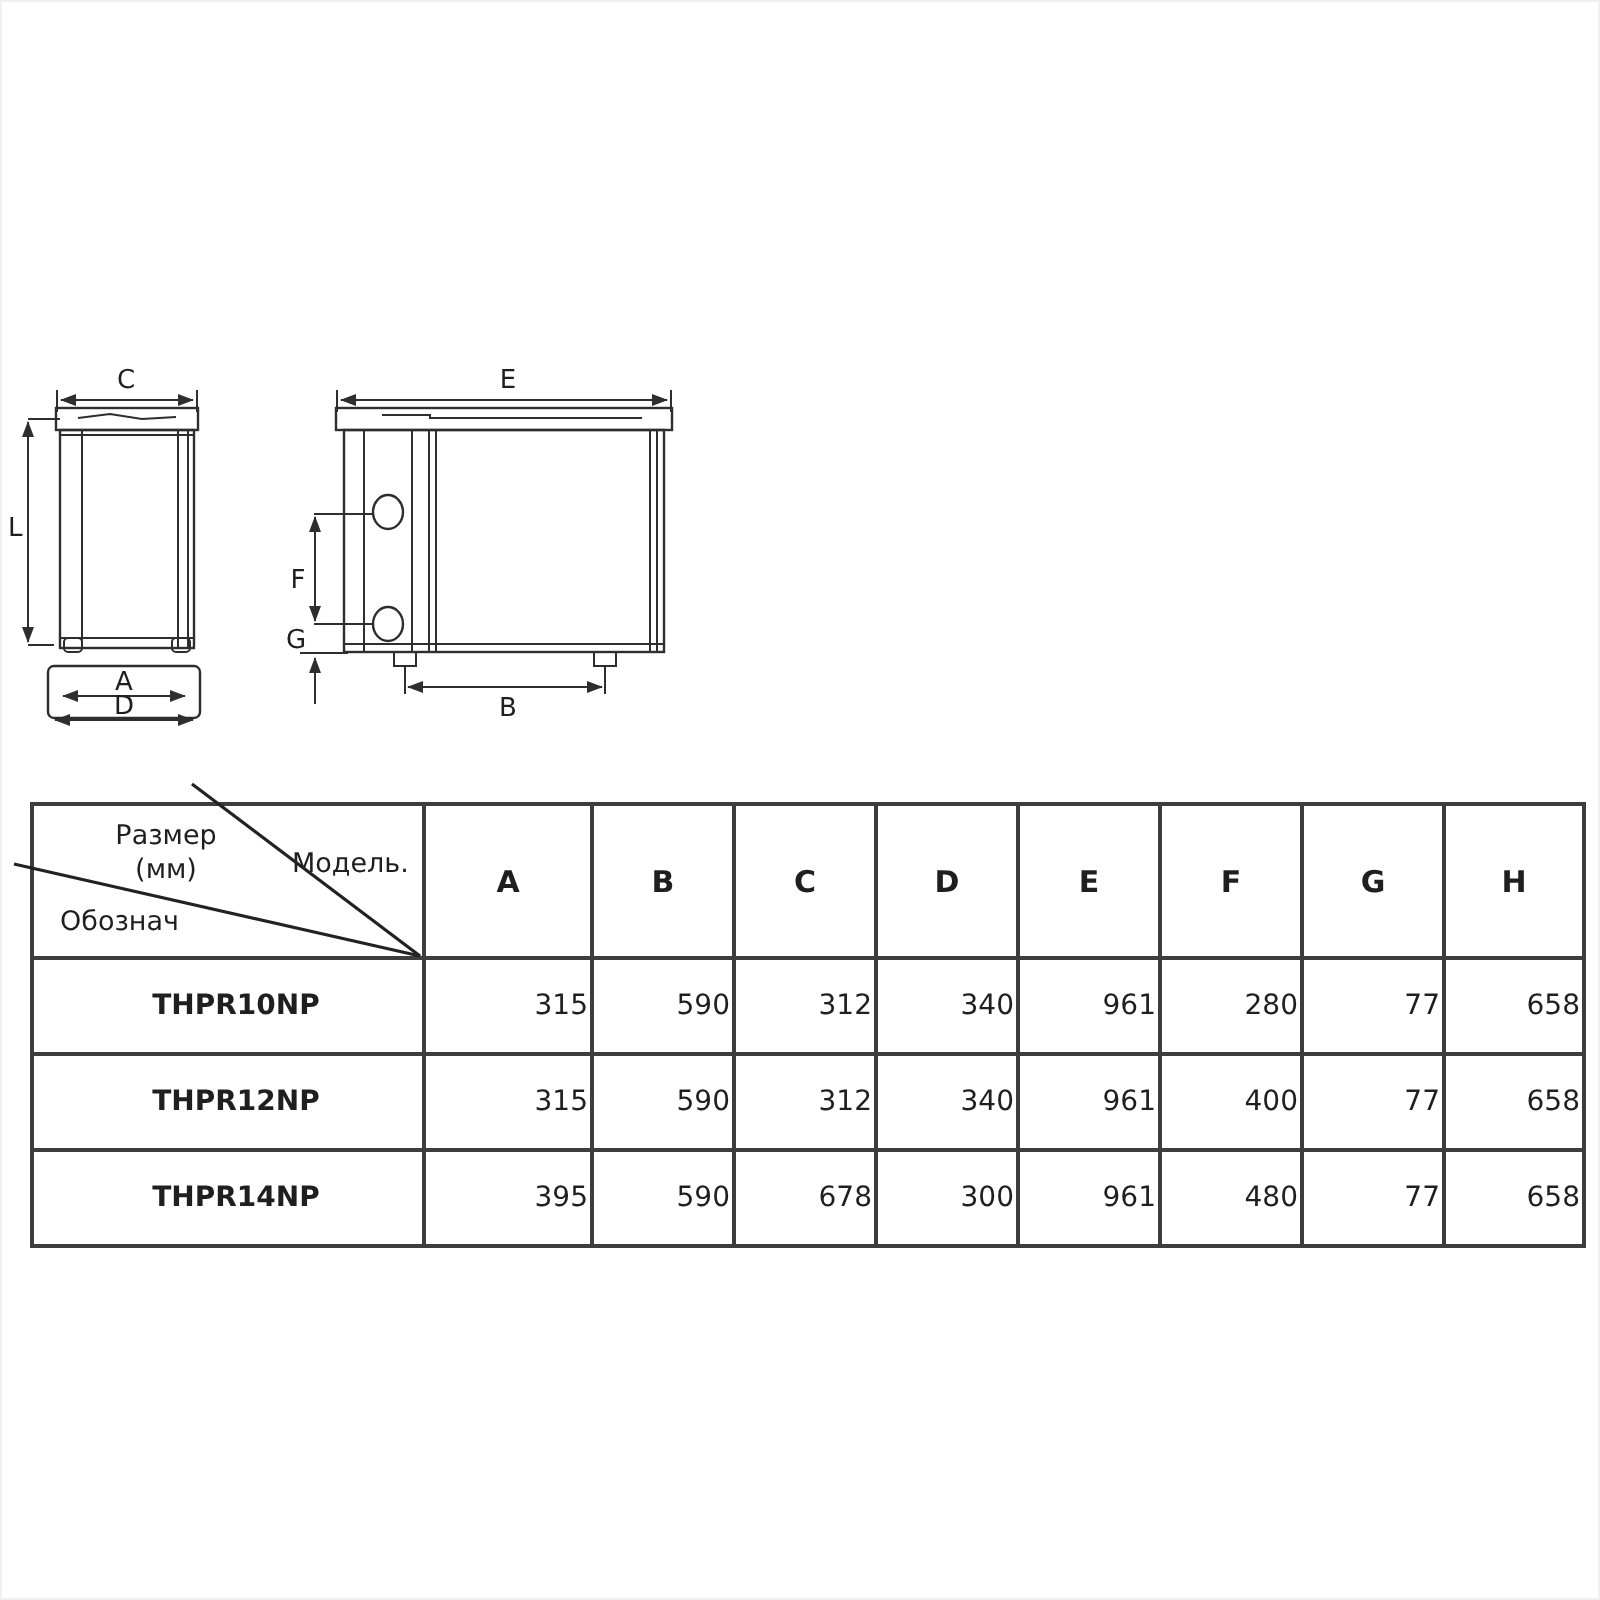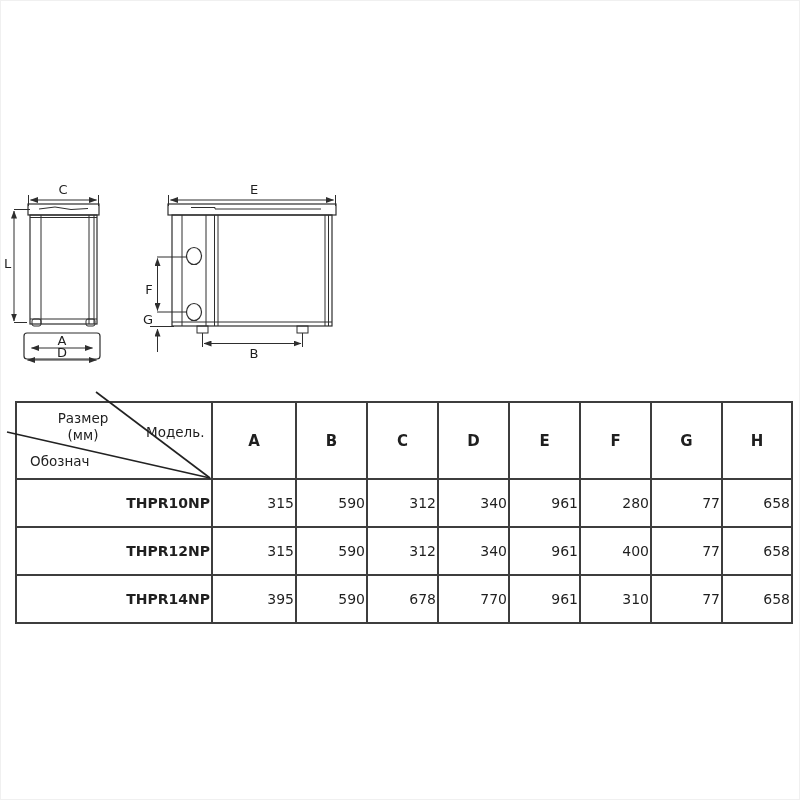--- a/index.html
+++ b/index.html
@@ -21,21 +21,21 @@
 
   
   .spec-table{
     position:absolute;left:14px;top:400px;width:776px;
     border-collapse:collapse;table-layout:fixed;
   }
   .spec-table th,.spec-table td{
     border:2px solid #3d3d3d;box-sizing:border-box;background:#ffffff;
   }
   .spec-table th.letter{font-weight:bold;font-size:15px;text-align:center;height:77px;}
-  .spec-table td.model{font-weight:bold;font-size:14px;text-align:right;padding-left:9px;height:48px;}
+  .spec-table td.model{font-weight:bold;font-size:14px;text-align:center;padding-left:9px;height:48px;}
   .spec-table td.val{font-size:14px;text-align:right;height:48px;font-weight:normal;}
   .corner-cell{position:relative;height:77px;padding:0;}
   .corner-cell .lbl{position:absolute;font-size:13.5px;font-weight:normal;line-height:17px;white-space:nowrap;}
   .lbl-razmer{left:20px;top:7px;width:92px;text-align:center;}
   .lbl-oboznach{left:129px;top:21px;}
   .lbl-model{left:13px;top:50px;}
 
   
   .diagonals{position:absolute;left:0;top:385px;width:215px;height:95px;pointer-events:none;}
   .diagonals line{stroke:#222;stroke-width:1.6;}
@@ -167,23 +167,23 @@
         <td class="val">961</td>
         <td class="val">400</td>
         <td class="val">77</td>
         <td class="val">658</td>
       </tr>
       <tr>
         <td class="model">THPR14NP</td>
         <td class="val">395</td>
         <td class="val">590</td>
         <td class="val">678</td>
-        <td class="val">770</td>
+        <td class="val">300</td>
         <td class="val">961</td>
-        <td class="val">310</td>
+        <td class="val">480</td>
         <td class="val">77</td>
         <td class="val">658</td>
       </tr>
     </tbody>
   </table>
 
   <svg class="diagonals" viewBox="0 0 215 95">
     <line x1="95" y1="6" x2="209" y2="92"></line>
     <line x1="6" y1="46" x2="209" y2="92"></line>
   </svg>

